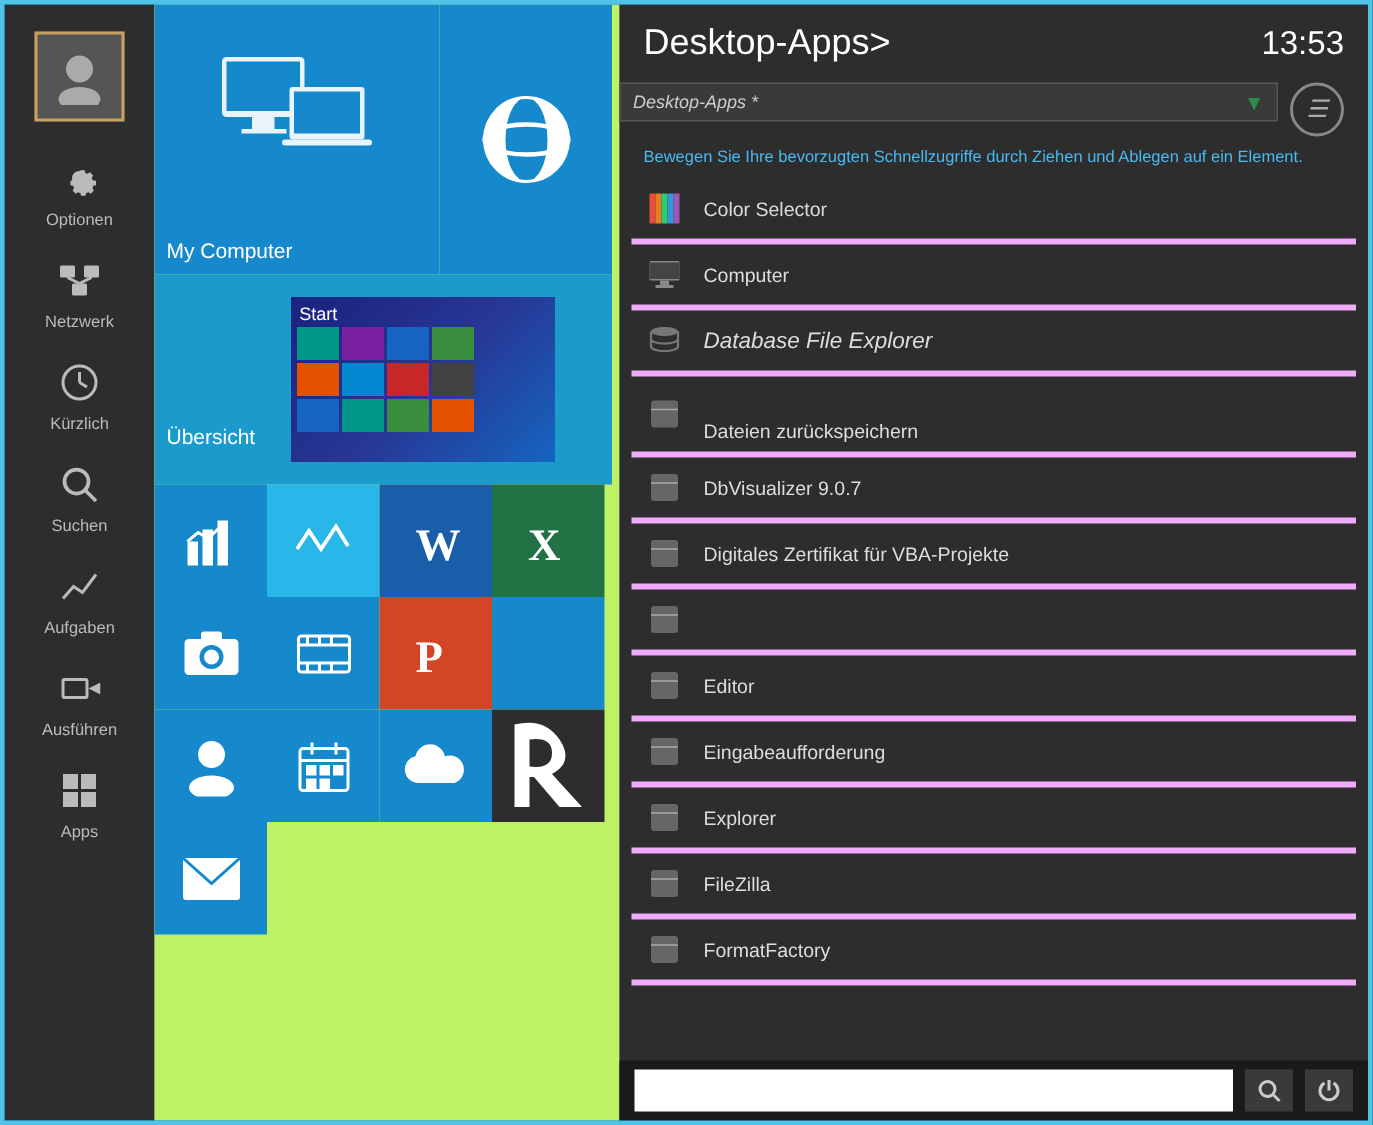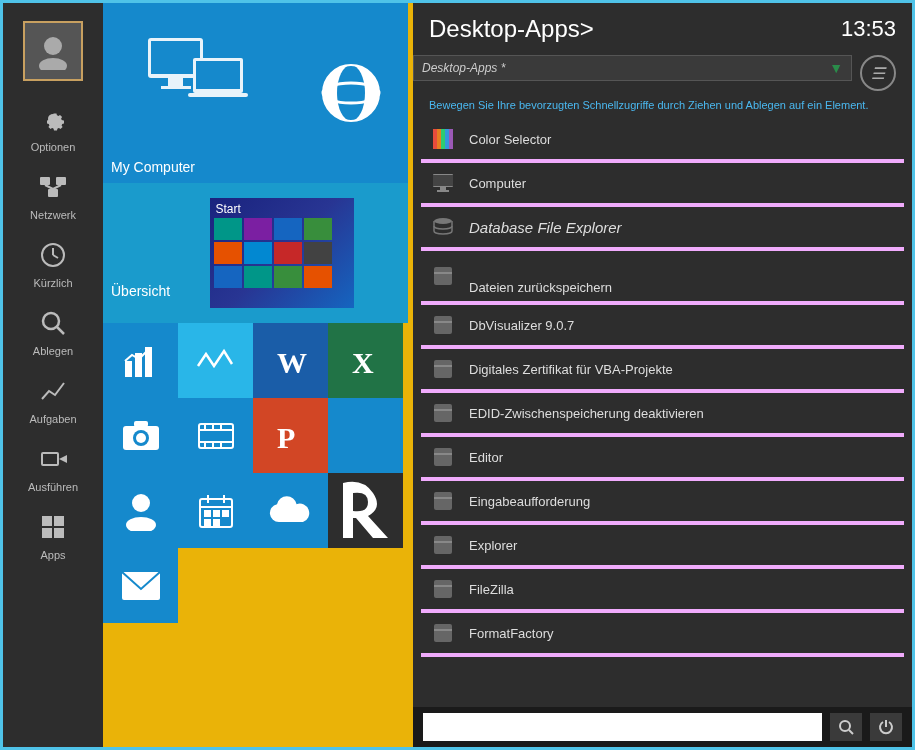--- a/index.html
+++ b/index.html
@@ -62,21 +62,21 @@
       background: #555;
       display: flex;
       align-items: center;
       justify-content: center;
       margin-bottom: 4px;
     }
 
     
     .tiles-area {
       width: 310px;
-      background: #eab308;
+      background: #bef264;
       flex-shrink: 0;
       overflow: hidden;
       text-align: right;
     }
 
     .tile-row {
       display: flex;
     }
 
     .tile {
@@ -287,21 +287,21 @@
       background: #3a3a3a;
       border: none;
       display: flex;
       align-items: center;
       justify-content: center;
       cursor: pointer;
       color: #ccc;
     }
 
     .overview-screenshot {
-      width: 144px;
+      width: 176px;
       height: 110px;
       background: linear-gradient(135deg, #1a237e 0%, #283593 50%, #1565c0 100%);
       position: relative;
       overflow: hidden;
       margin-left: 44px;
     }
 
     .start-label-ov {
       position: absolute;
       top: 4px;
@@ -380,21 +380,21 @@
       <span class="label">Kürzlich</span>
     </div>
 
     <div class="sidebar-item">
       <div class="icon-area">
         <svg width="28" height="28" viewBox="0 0 28 28" fill="none" stroke="#bbb" stroke-width="2.5">
           <circle cx="12" cy="12" r="8"></circle>
           <line x1="18" y1="18" x2="25" y2="25"></line>
         </svg>
       </div>
-      <span class="label">Ablegen</span>
+      <span class="label">Suchen</span>
     </div>
 
     <div class="sidebar-item">
       <div class="icon-area">
         <svg width="28" height="28" viewBox="0 0 28 28" fill="none" stroke="#bbb" stroke-width="2">
           <polyline points="3,22 10,14 16,18 25,6"></polyline>
         </svg>
       </div>
       <span class="label">Aufgaben</span>
     </div>
@@ -654,21 +654,20 @@
           </div>
           <span style="font-size: 13px; color: rgb(221, 221, 221);">Digitales Zertifikat für VBA-Projekte</span>
         </div>
         <div class="app-item">
           <div class="app-icon">
             <svg width="22" height="22" viewBox="0 0 22 22">
               <rect x="2" y="2" width="18" height="18" rx="2" fill="#666"></rect>
               <line x1="2" y1="8" x2="20" y2="8" stroke="#aaa" stroke-width="1"></line>
             </svg>
           </div>
-          <span style="font-size: 13px; color: rgb(221, 221, 221);">EDID-Zwischenspeicherung deaktivieren</span>
         </div>
         <div class="app-item">
           <div class="app-icon">
             <svg width="22" height="22" viewBox="0 0 22 22">
               <rect x="2" y="2" width="18" height="18" rx="2" fill="#666"></rect>
               <line x1="2" y1="8" x2="20" y2="8" stroke="#aaa" stroke-width="1"></line>
             </svg>
           </div>
           <span style="font-size: 13px; color: rgb(221, 221, 221);">Editor</span>
         </div>

